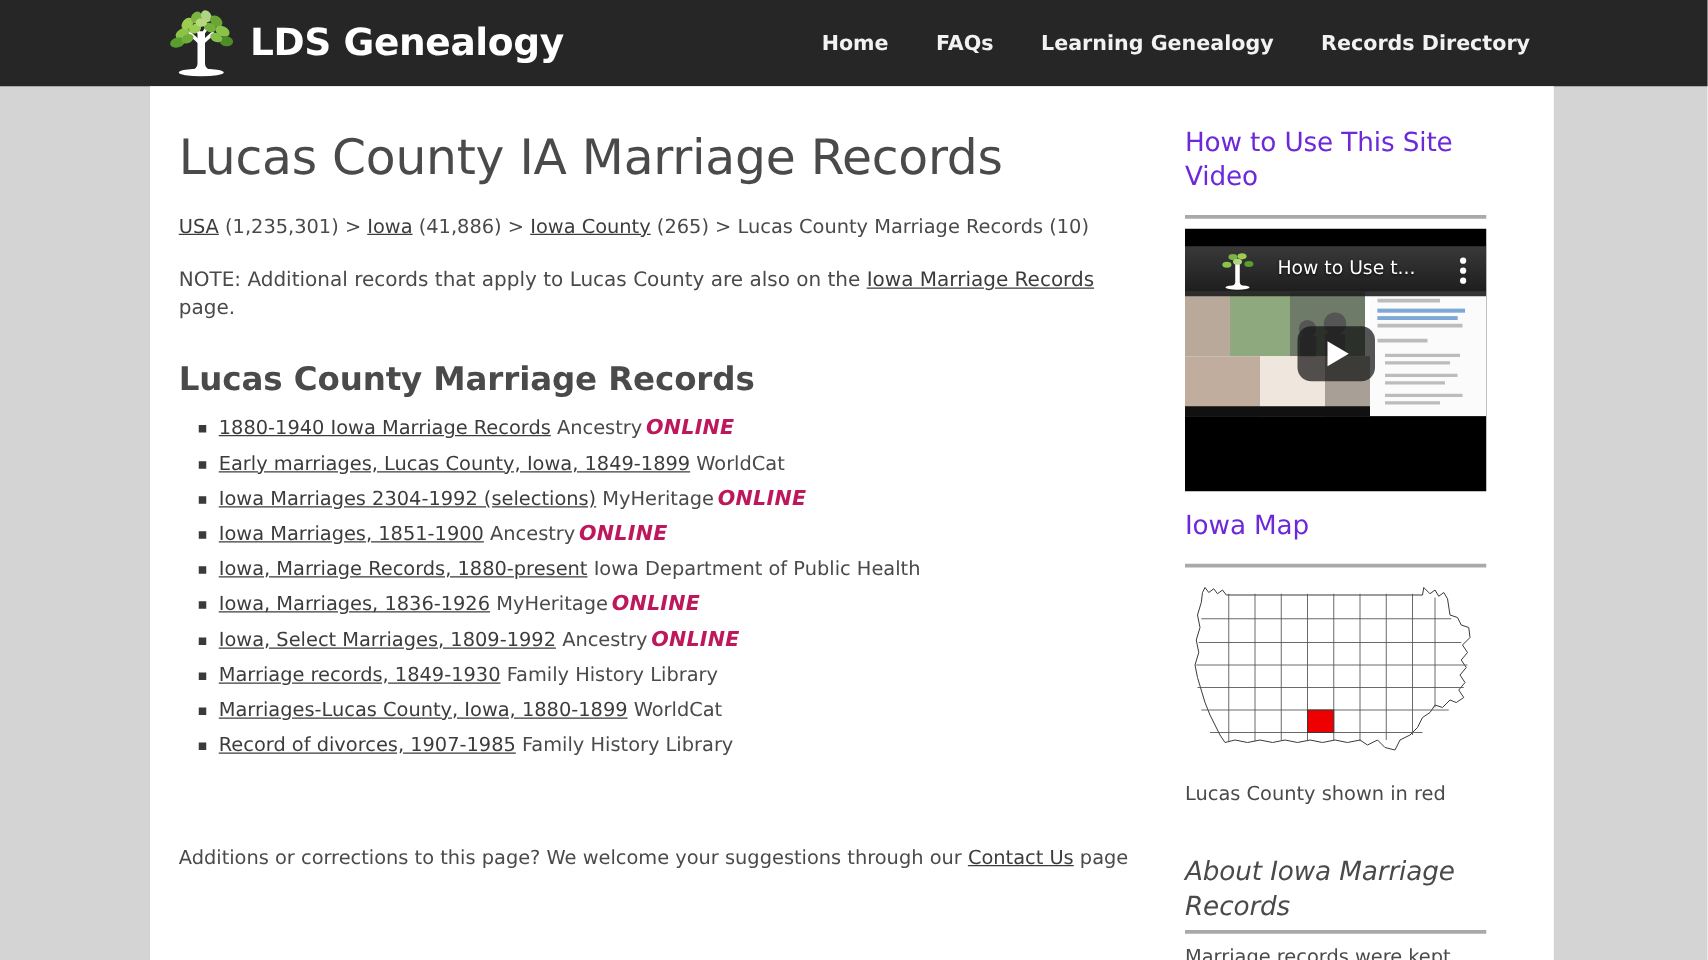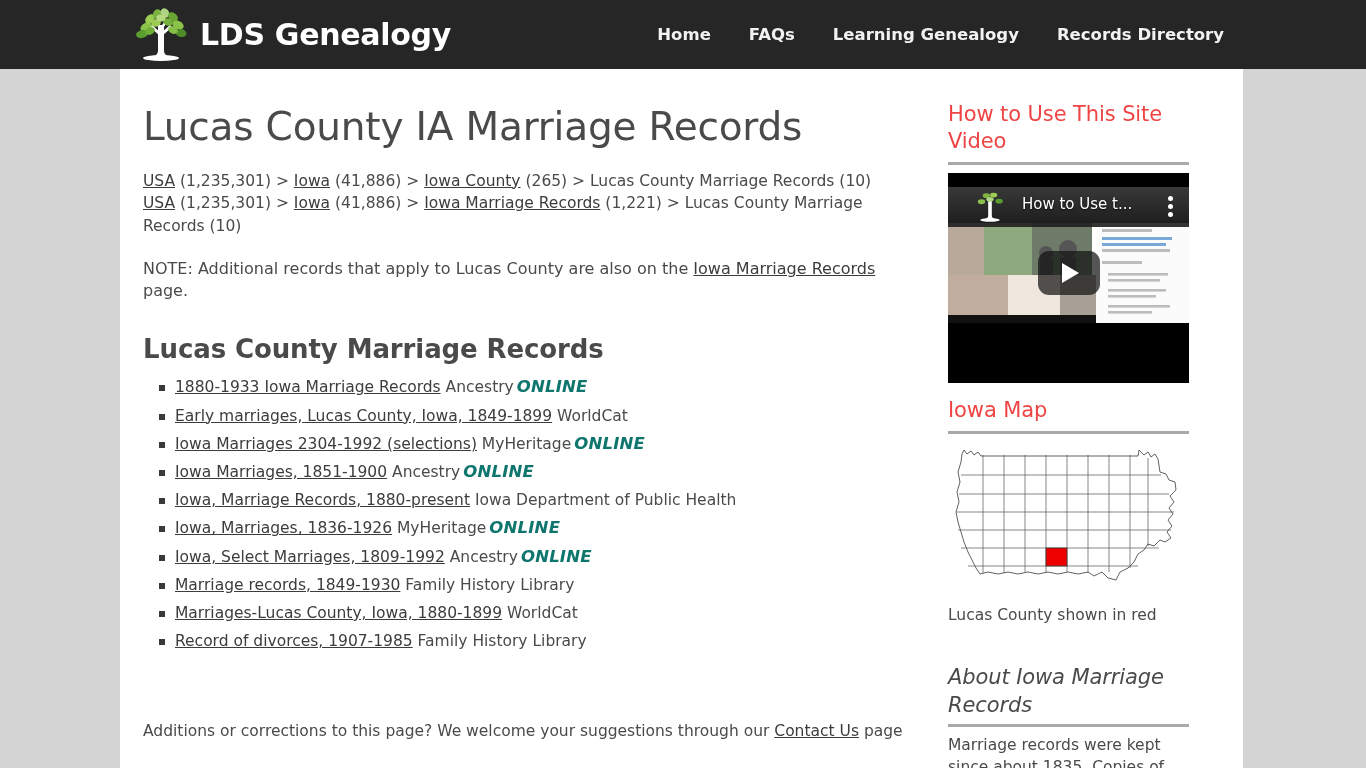--- a/index.html
+++ b/index.html
@@ -150,45 +150,45 @@
   }
 
   .rec a {
     color: #3c3c3c;
     text-decoration: underline;
   }
 
   .provider { color: #4a4a4a; }
 
   .online {
-    color: #0f766e;
+    color: #be185d;
     font-style: italic;
     font-weight: bold;
     font-size: 16.5px;
     margin-left: 3px;
     letter-spacing: 0.2px;
   }
 
   .footnote {
     margin-top: 65px;
     font-size: 15.5px;
     line-height: 22px;
     color: #4a4a4a;
   }
 
   
   .widget { margin-bottom: 4px; }
 
   h3.widget-title {
     font-size: 21px;
     font-weight: normal;
-    color: #ef4444;
+    color: #6d28d9;
     line-height: 27px;
     letter-spacing: -0.1px;
-    padding-bottom: 7px;
+    padding-bottom: 17px;
     border-bottom: 3px solid #a9a9a9;
     margin-bottom: 8px;
   }
 
   .video-embed {
     position: relative;
     width: 241px;
     height: 210px;
     background: #000000;
     overflow: hidden;
@@ -340,31 +340,30 @@
 
 <div class="page">
   <div class="inner">
 
     <div class="content">
 
       <h1 class="page-title">Lucas County IA Marriage Records</h1>
 
       <div class="crumbs">
         <div id="crumb-0"><a>USA</a><span> (1,235,301) &gt; </span><a>Iowa</a><span> (41,886) &gt; </span><a>Iowa County</a><span> (265) &gt; Lucas County Marriage Records (10)</span></div>
-        <div id="crumb-1"><a>USA</a><span> (1,235,301) &gt; </span><a>Iowa</a><span> (41,886) &gt; </span><a>Iowa Marriage Records</a><span> (1,221) &gt; Lucas County Marriage Records (10)</span></div>
       </div>
 
       <p class="note">
         <span>NOTE: Additional records that apply to Lucas County are also on the </span><a>Iowa Marriage Records</a><span> page.</span>
       </p>
 
       <h2 class="section-title">Lucas County Marriage Records</h2>
 
       <ul class="records" id="records-list">
-          <li class="rec"><a>1880-1933 Iowa Marriage Records</a><span class="provider"> Ancestry</span><span class="online">ONLINE</span></li>
+          <li class="rec"><a>1880-1940 Iowa Marriage Records</a><span class="provider"> Ancestry</span><span class="online">ONLINE</span></li>
           <li class="rec"><a>Early marriages, Lucas County, Iowa, 1849-1899</a><span class="provider"> WorldCat</span></li>
           <li class="rec"><a>Iowa Marriages 2304-1992 (selections)</a><span class="provider"> MyHeritage</span><span class="online">ONLINE</span></li>
           <li class="rec"><a>Iowa Marriages, 1851-1900</a><span class="provider"> Ancestry</span><span class="online">ONLINE</span></li>
           <li class="rec"><a>Iowa, Marriage Records, 1880-present</a><span class="provider"> Iowa Department of Public Health</span></li>
           <li class="rec"><a>Iowa, Marriages, 1836-1926</a><span class="provider"> MyHeritage</span><span class="online">ONLINE</span></li>
           <li class="rec"><a>Iowa, Select Marriages, 1809-1992</a><span class="provider"> Ancestry</span><span class="online">ONLINE</span></li>
           <li class="rec"><a>Marriage records, 1849-1930</a><span class="provider"> Family History Library</span></li>
           <li class="rec"><a>Marriages-Lucas County, Iowa, 1880-1899</a><span class="provider"> WorldCat</span></li>
           <li class="rec"><a>Record of divorces, 1907-1985</a><span class="provider"> Family History Library</span></li>
         </ul>

